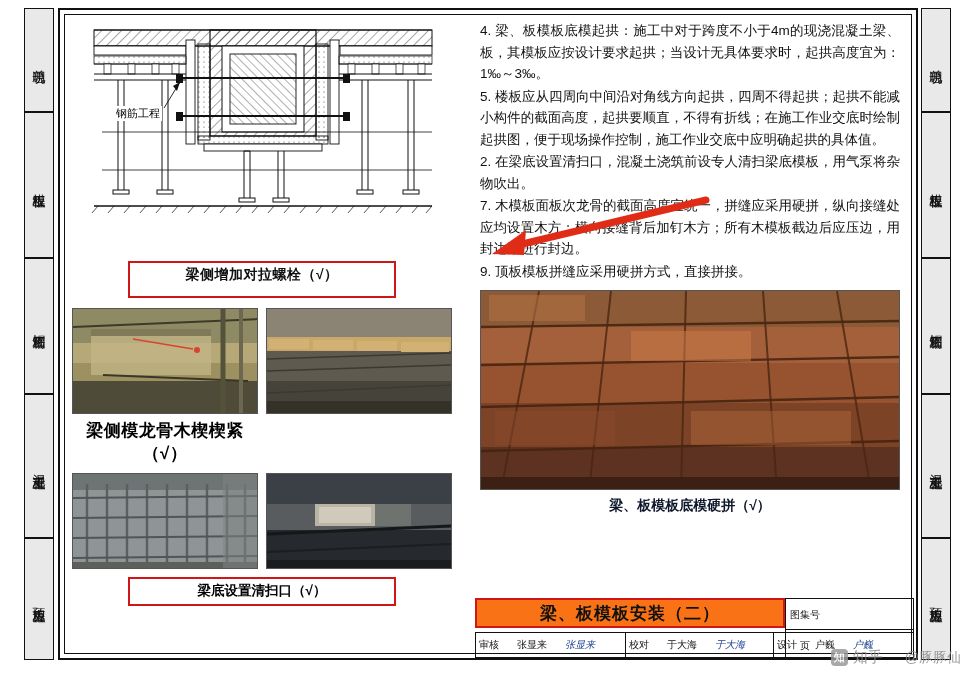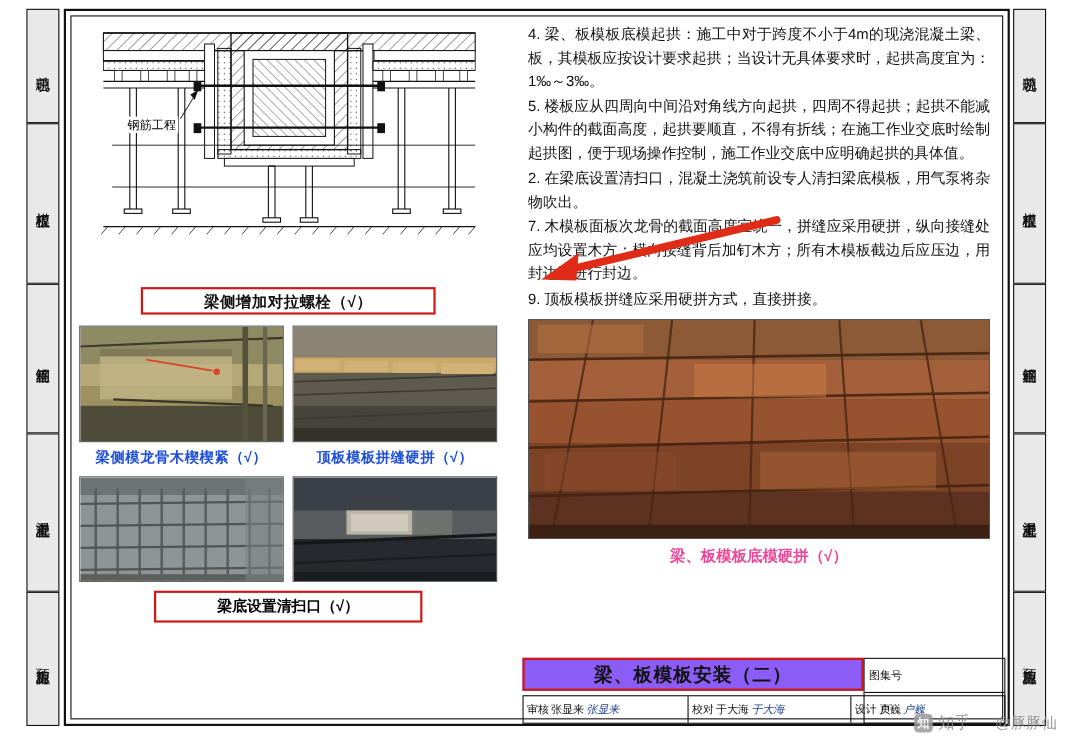--- a/index.html
+++ b/index.html
@@ -59,37 +59,37 @@
     position:relative;width:380px;height:235px;background:#fff;
     overflow:hidden;
   }
   .cad svg{position:absolute;left:0;top:0;}
 
   .caption{
     border:2px solid #d01717;
     color:#111;
     font-size:14px;font-weight:bold;
     text-align:center;
-    padding:3px 0 0 0;
+    padding:3px 0 12px 0;
     background:#fff;
     letter-spacing:0.5px;
     box-sizing:border-box;
   }
   .cap-wide{width:268px;margin:6px auto 0 auto;}
 
   .photo-grid{margin-top:10px;display:flex;gap:8px;}
   .photo-col{width:186px;}
   .photo{
     width:186px;height:106px;
     border:1px solid #555;
     box-sizing:border-box;
     position:relative;overflow:hidden;
   }
   .photo-label{
-    font-size:13px;font-weight:bold;text-align:center;margin-top:5px;color:#1d4ed8;
+    font-size:17px;font-weight:bold;text-align:center;margin-top:5px;color:#000000;
     letter-spacing:0.5px;
   }
   .cap-box-small{
     border:2px solid #d01717;width:186px;margin-top:6px;padding:3px 0 4px 0;
     font-size:13.5px;font-weight:bold;text-align:center;box-sizing:border-box;
   }
 
   
   .right-col{position:absolute;left:420px;top:10px;width:420px;}
   .body-text{
@@ -97,50 +97,50 @@
     font-family:"Liberation Sans", sans-serif;
     text-align:justify;
   }
   .body-text p{margin:0 0 1px 0;text-indent:0;}
 
   .big-photo{
     margin-top:8px;width:420px;height:200px;border:1px solid #555;
     position:relative;overflow:hidden;box-sizing:border-box;
   }
   .big-photo-label{
-    font-size:14px;font-weight:bold;text-align:center;margin-top:7px;color:#ec4899;
+    font-size:14px;font-weight:bold;text-align:center;margin-top:7px;color:#0f172a;
   }
 
   
   .title-box{
     position:absolute;left:415px;top:588px;width:310px;height:30px;
     border:2.5px solid #d01717;box-sizing:border-box;
     display:flex;align-items:center;justify-content:center;
     font-size:17px;font-weight:bold;letter-spacing:1px;color:#111;
-    background:#8b5cf6;
+    background:#f97316;
   }
 
   
   .titleblock{
     position:absolute;left:725px;top:588px;width:129px;height:60px;
     border:1px solid #111;box-sizing:border-box;font-size:10px;color:#111;
   }
   .tb-row{display:flex;height:30px;border-bottom:1px solid #111;}
   .tb-row:last-child{border-bottom:none;}
   .tb-cell{display:flex;align-items:center;justify-content:center;border-right:6px solid #f97316;box-sizing:border-box;}
   .tb-cell:last-child{border-right:none;}
   .tb-label{width:38px;font-size:10px;line-height:11px;text-align:center;}
   .tb-val{flex:1;font-size:11px;}
 
   
   .sig-strip{
     position:absolute;left:415px;top:622px;width:439px;height:26px;
     border:1px solid #111;box-sizing:border-box;display:flex;font-size:10px;
   }
-  .sig-cell{display:flex;align-items:center;gap:2px;padding-left:3px;border-right:1px solid #111;box-sizing:border-box;}
+  .sig-cell{display:flex;align-items:center;gap:18px;padding-left:3px;border-right:1px solid #111;box-sizing:border-box;}
   .sig-cell:last-child{border-right:none;}
   .sig-k{color:#111;white-space:nowrap;}
   .sig-v{color:#1b3f8f;font-family:"Liberation Serif",serif;font-style:italic;white-space:nowrap;}
 
   
   .arrow{position:absolute;}
 
   
   .watermark{
     position:absolute;right:14px;bottom:8px;
@@ -360,21 +360,20 @@
                 <rect x="134" y="33" width="48" height="10"></rect>
               </g>
               <g stroke="#3c3930" stroke-width="1.4">
                 <line x1="0" y1="50" x2="186" y2="44"></line>
                 <line x1="0" y1="62" x2="186" y2="56"></line>
                 <line x1="0" y1="84" x2="186" y2="76"></line>
               </g>
               <rect x="0" y="92" width="186" height="14" fill="#343128"></rect>
             </svg>
           </div>
-          <div class="photo-label">顶板模板拼缝硬拼（√）</div>
         </div>
       </div>
 
       <div class="photo-grid" style="margin-top:8px;">
         <div class="photo-col">
           <div class="photo" style="height:96px;">
             <svg width="186" height="96" viewBox="0 0 186 96" xmlns="http://www.w3.org/2000/svg">
               <rect width="186" height="96" fill="#8f9596"></rect>
               <rect x="0" y="0" width="186" height="16" fill="#6d7474"></rect>
               <g stroke="#59605f" stroke-width="2.4">
@@ -410,21 +409,21 @@
               <rect x="52" y="33" width="52" height="16" fill="#cfcabb"></rect>
               <rect x="108" y="30" width="36" height="22" fill="#6f7370"></rect>
               <path d="M0 60 L186 52" stroke="#151719" stroke-width="3" fill="none"></path>
               <path d="M0 78 L186 70" stroke="#1b1e21" stroke-width="2" fill="none"></path>
               <rect x="0" y="86" width="186" height="10" fill="#1a1c1f"></rect>
             </svg>
           </div>
         </div>
       </div>
 
-      <div class="cap-box-small" style="width:244px;margin:8px auto 0 auto;">梁底设置清扫口（√）</div>
+      <div class="cap-box-small" style="width:268px;margin:8px auto 0 auto;">梁底设置清扫口（√）</div>
     </div>
 
     <div class="right-col">
       <div class="body-text">
         <p>4. 梁、板模板底模起拱：施工中对于跨度不小于4m的现浇混凝土梁、板，其模板应按设计要求起拱；当设计无具体要求时，起拱高度宜为：1‰～3‰。</p>
         <p>5. 楼板应从四周向中间沿对角线方向起拱，四周不得起拱；起拱不能减小构件的截面高度，起拱要顺直，不得有折线；在施工作业交底时绘制起拱图，便于现场操作控制，施工作业交底中应明确起拱的具体值。</p>
         <p>2. 在梁底设置清扫口，混凝土浇筑前设专人清扫梁底模板，用气泵将杂物吹出。</p>
         <p>7. 木模板面板次龙骨的截面高度宜统一，拼缝应采用硬拼，纵向接缝处应均设置木方；横向接缝背后加钉木方；所有木模板截边后应压边，用封边漆进行封边。</p>
         <p>9. 顶板模板拼缝应采用硬拼方式，直接拼接。</p>
       </div>

